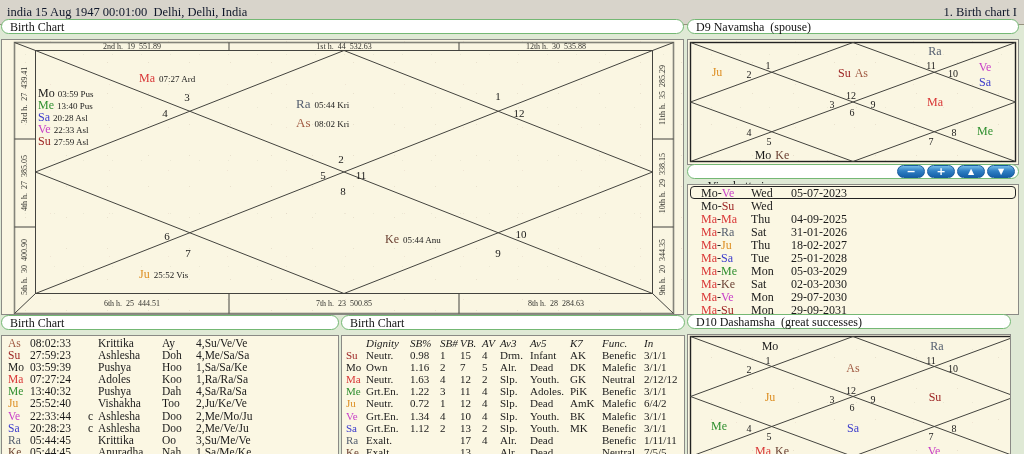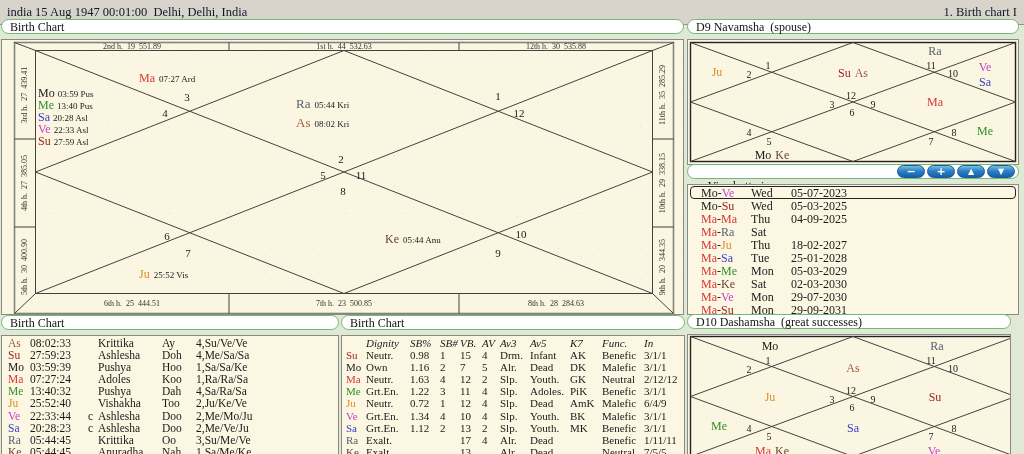--- a/index.html
+++ b/index.html
@@ -159,32 +159,32 @@
 
         <div class="vim-row">
           <span><span data-planet-color="" style="color: rgb(26, 26, 26);">Mo</span><span>-</span><span data-planet-color="" style="color: rgb(200, 63, 200);">Ve</span></span>
           <span>Wed</span>
           <span>05-07-2023</span>
         </div>
 
         <div class="vim-row">
           <span><span data-planet-color="" style="color: rgb(26, 26, 26);">Mo</span><span>-</span><span data-planet-color="" style="color: rgb(156, 34, 34);">Su</span></span>
           <span>Wed</span>
-          <span>05-03-2025</span>
         </div>
 
         <div class="vim-row">
           <span><span data-planet-color="" style="color: rgb(217, 54, 54);">Ma</span><span>-</span><span data-planet-color="" style="color: rgb(217, 54, 54);">Ma</span></span>
           <span>Thu</span>
           <span>04-09-2025</span>
         </div>
 
         <div class="vim-row">
           <span><span data-planet-color="" style="color: rgb(217, 54, 54);">Ma</span><span>-</span><span data-planet-color="" style="color: rgb(86, 96, 112);">Ra</span></span>
           <span>Sat</span>
+          <span>31-01-2026</span>
         </div>
 
         <div class="vim-row">
           <span><span data-planet-color="" style="color: rgb(217, 54, 54);">Ma</span><span>-</span><span data-planet-color="" style="color: rgb(221, 142, 34);">Ju</span></span>
           <span>Thu</span>
           <span>18-02-2027</span>
         </div>
 
         <div class="vim-row">
           <span><span data-planet-color="" style="color: rgb(217, 54, 54);">Ma</span><span>-</span><span data-planet-color="" style="color: rgb(58, 58, 204);">Sa</span></span>
@@ -430,21 +430,21 @@
             <span data-planet-color="" style="color: rgb(221, 142, 34);">Ju</span>
             <span>Neutr.</span>
             <span>0.72</span>
             <span>1</span>
             <span>12</span>
             <span>4</span>
             <span>Slp.</span>
             <span>Dead</span>
             <span>AmK</span>
             <span>Malefic</span>
-            <span>6/4/9</span>
+            <span>6/4/2</span>
           </div>
 
           <div class="dig-row">
             <span data-planet-color="" style="color: rgb(200, 63, 200);">Ve</span>
             <span>Grt.En.</span>
             <span>1.34</span>
             <span>4</span>
             <span>10</span>
             <span>4</span>
             <span>Slp.</span>

